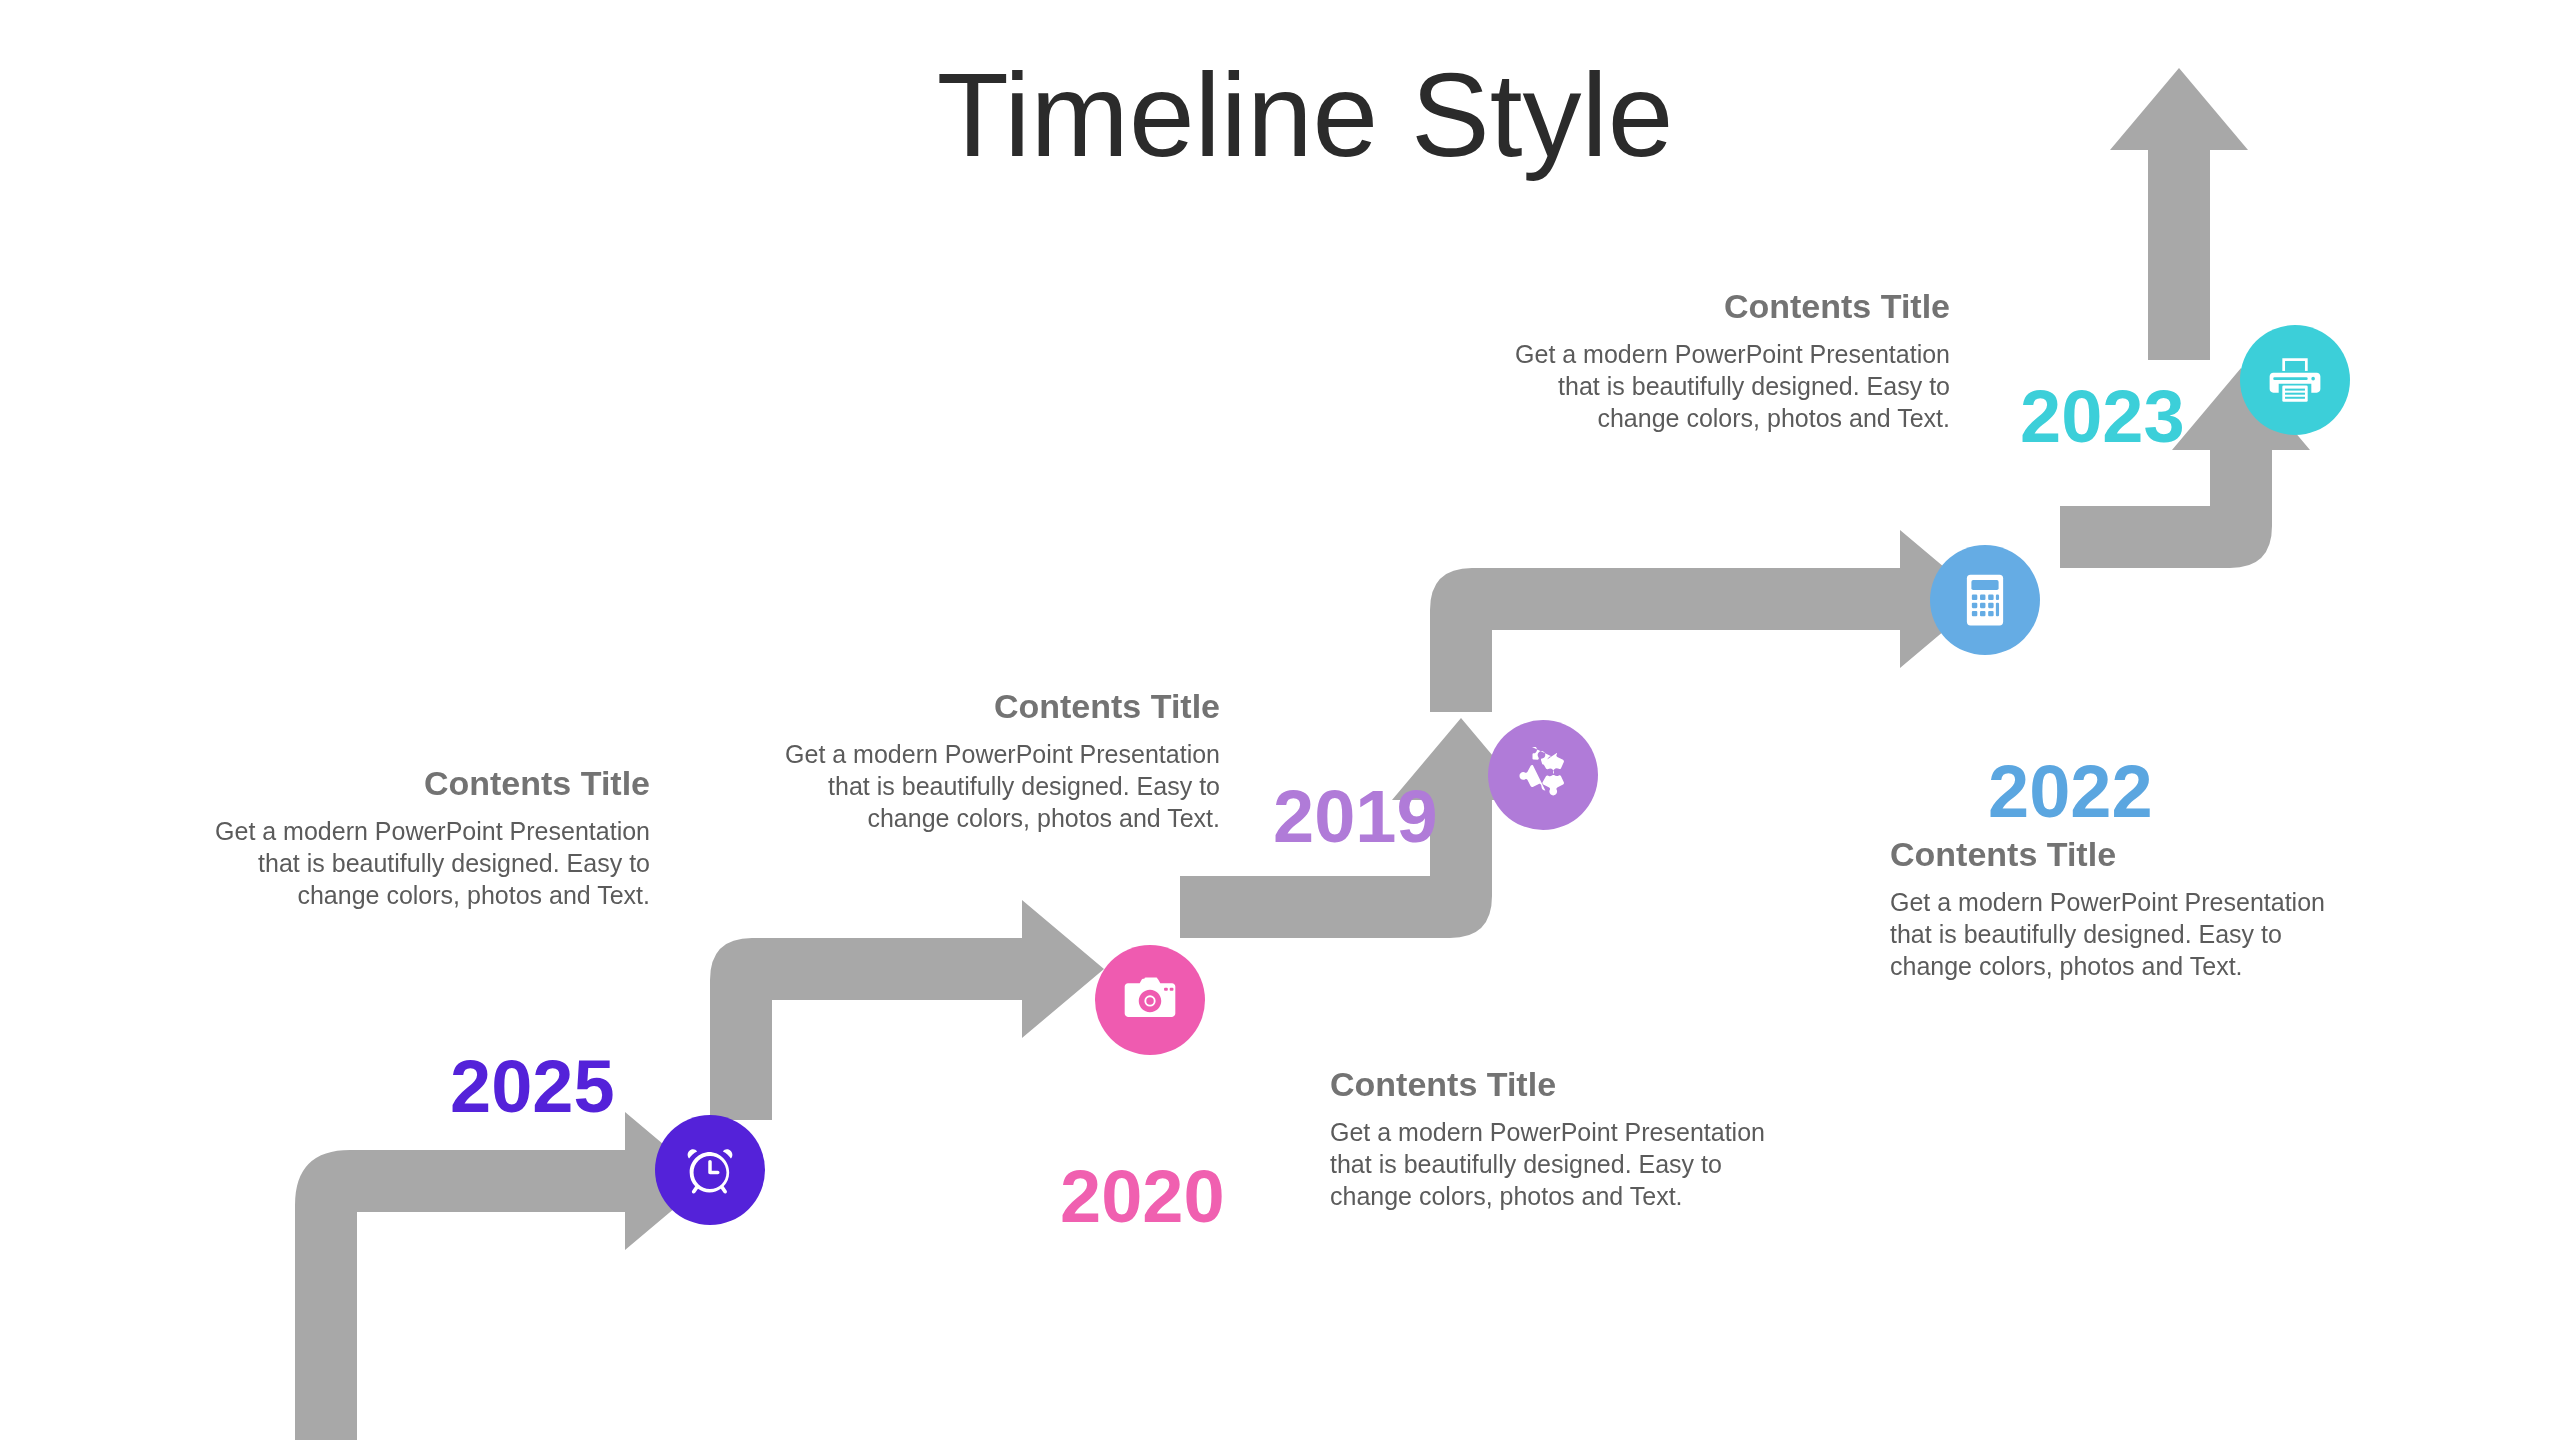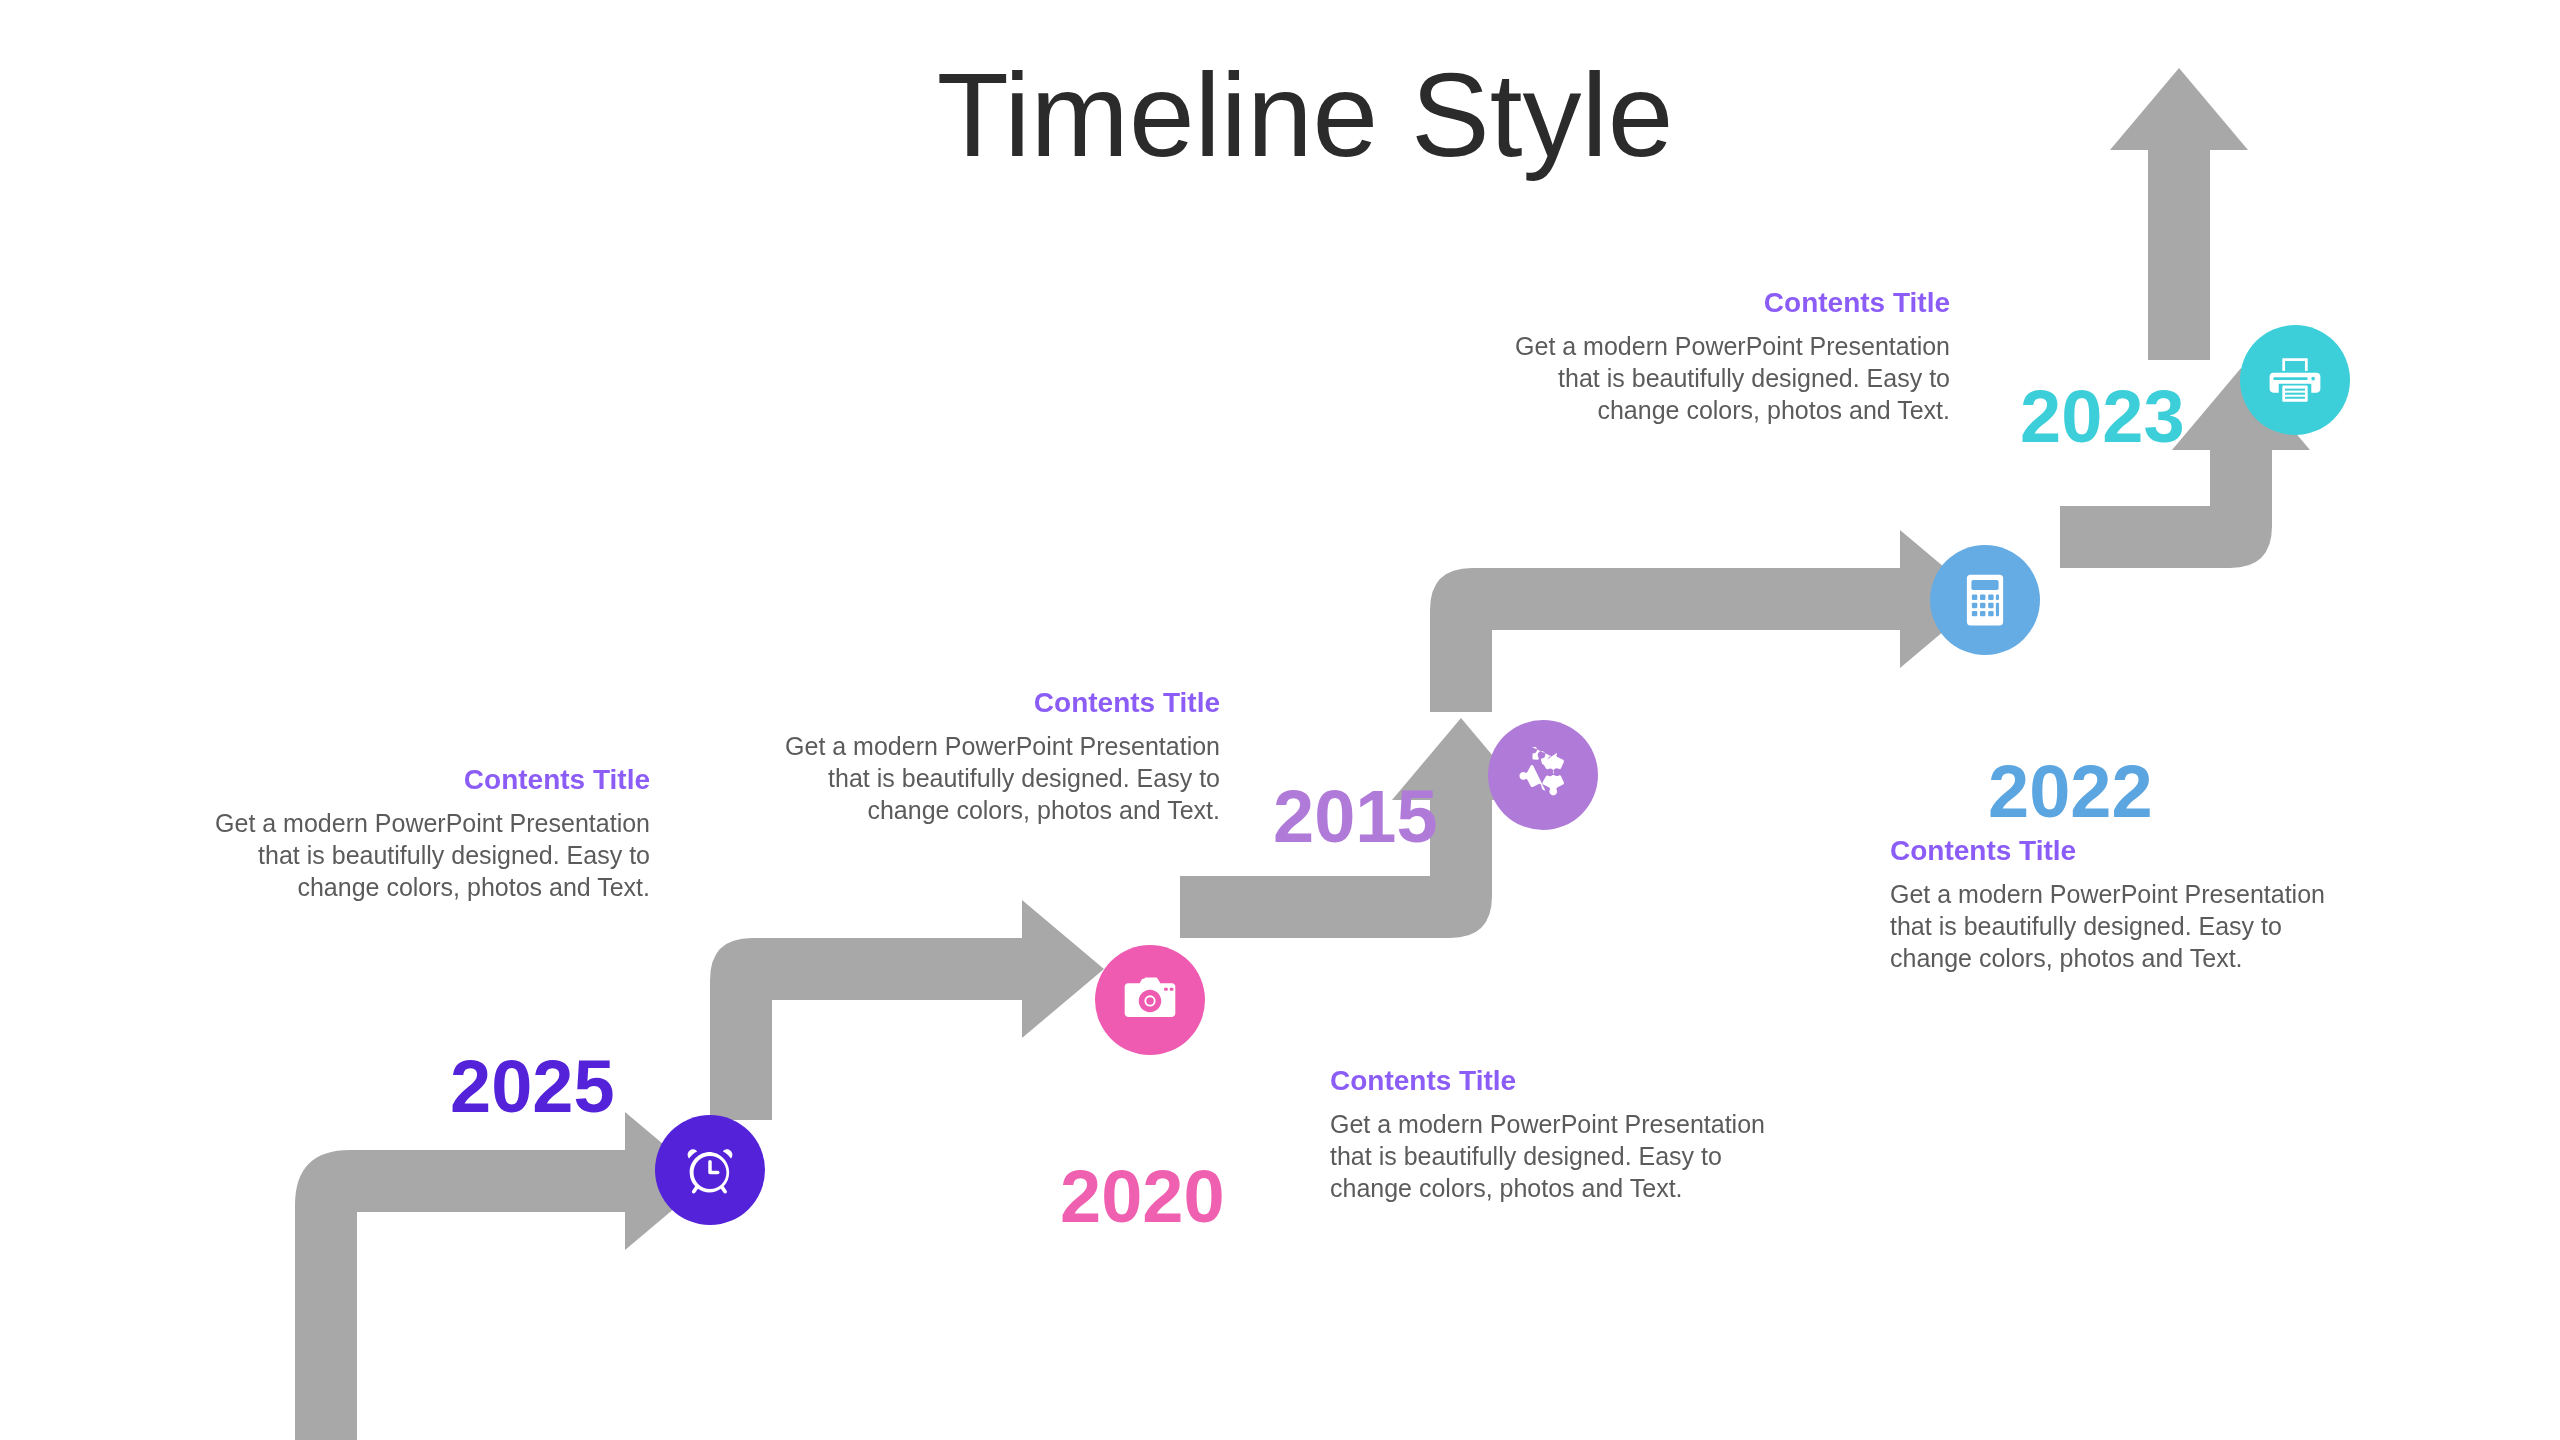--- a/index.html
+++ b/index.html
@@ -52,23 +52,23 @@
     font-size:74px;
     font-weight:bold;
     line-height:1;
     white-space:nowrap;
     margin-top:40px;
   }
 
   
   .block { position:absolute; width:480px; }
   .block .bt {
-    font-size:28px;
+    font-size:34px;
     font-weight:bold;
-    color:#8b5cf6;
+    color:#737373;
     line-height:1.25;
     margin-bottom:10px;
   }
   .block .bd {
     font-size:25px;
     font-weight:400;
     color:#5b5b5b;
     line-height:1.28;
   }
   .ta-r { text-align:right; }
@@ -132,21 +132,21 @@
   <div class="year" style="left:1060px; top:1120px; color:#f060b0;">2020</div>
   <div class="block ta-l" style="left:1330px; top:1063px;">
     <div class="bt">Contents Title</div>
     <div class="bd">Get a modern PowerPoint Presentation that is beautifully designed. Easy to change colors, photos and Text.</div>
   </div>
 
   <div class="block ta-r" style="left:740px; top:685px;">
     <div class="bt">Contents Title</div>
     <div class="bd">Get a modern PowerPoint Presentation that is beautifully designed. Easy to change colors, photos and Text.</div>
   </div>
-  <div class="year" style="left:1273px; top:740px; color:#b07bd8;">2015</div>
+  <div class="year" style="left:1273px; top:740px; color:#b07bd8;">2019</div>
   <div class="node" style="left:1488px; top:720px; width:110px; height:110px; background:#b07bd8;">
     <span>
       <svg width="56" height="56" viewBox="0 0 64 64" fill="#ffffff">
         <path d="M41.5 10.5c-2.4 0-4.4 2-4.4 4.4 0 .8.2 1.5.6 2.1.4.7.1 1.6-.7 1.8l-4.4 1.3c-.7.2-1.4-.2-1.6-.9l-1.3-4.4c-.2-.8.4-1.6 1.2-1.6.6 0 1.2-.2 1.7-.5 2-1.3 2.6-4 1.3-6-1.3-2-4-2.6-6-1.3-2 1.3-2.6 4-1.3 6 .3.5.5 1 .6 1.6.1.8-.5 1.5-1.3 1.5l-4.6-.1c-.7 0-1.3-.6-1.3-1.3v-4.6c0-.8.7-1.4 1.5-1.3.5.1 1.1-.1 1.6-.4 2-1.3 2.6-4 1.3-6-1.3-2-4-2.6-6-1.3"></path>
         <path d="M31.5 17.8l3.9 6.8c.5.9 1.7 1.1 2.6.6.6-.4 1.3-.6 2.1-.6 2.4 0 4.4 2 4.4 4.4s-2 4.4-4.4 4.4c-.8 0-1.5-.2-2.1-.6-.9-.5-2.1-.3-2.6.6l-3.9 6.8c-.5.9-.2 2.1.8 2.6l6.8 3.4c.9.5 1.3 1.6.8 2.5-.4.7-.6 1.5-.6 2.3 0 2.4 2 4.4 4.4 4.4s4.4-2 4.4-4.4c0-.8-.2-1.6-.6-2.3-.5-.9-.1-2 .8-2.5l6.6-3.3c.9-.5 1.3-1.6.9-2.5l-3.2-7c-.4-.9-1.6-1.3-2.5-.8-.7.4-1.5.6-2.3.6-2.4 0-4.4-2-4.4-4.4s2-4.4 4.4-4.4c.8 0 1.6.2 2.3.6.9.5 2.1.1 2.5-.8l3.2-7c.4-.9 0-2-.9-2.5l-6.6-3.3c-.9-.5-1.3-1.6-.8-2.5.4-.7.6-1.5.6-2.3"></path>
         <path d="M20.5 20.8c-.9-.5-2.1-.2-2.6.7l-3.6 6.9c-.5.9-1.6 1.3-2.5.9-.7-.4-1.5-.6-2.3-.6-2.4 0-4.4 2-4.4 4.4s2 4.4 4.4 4.4c.8 0 1.6-.2 2.3-.6.9-.5 2.1-.1 2.5.8l3.5 7c.5.9 1.6 1.3 2.5.9l6.9-3.3c.9-.4 2-.1 2.5.8.4.7.6 1.5.6 2.3 0 2.4 2 4.4 4.4 4.4"></path>
       </svg>
     </span>
   </div>
 

